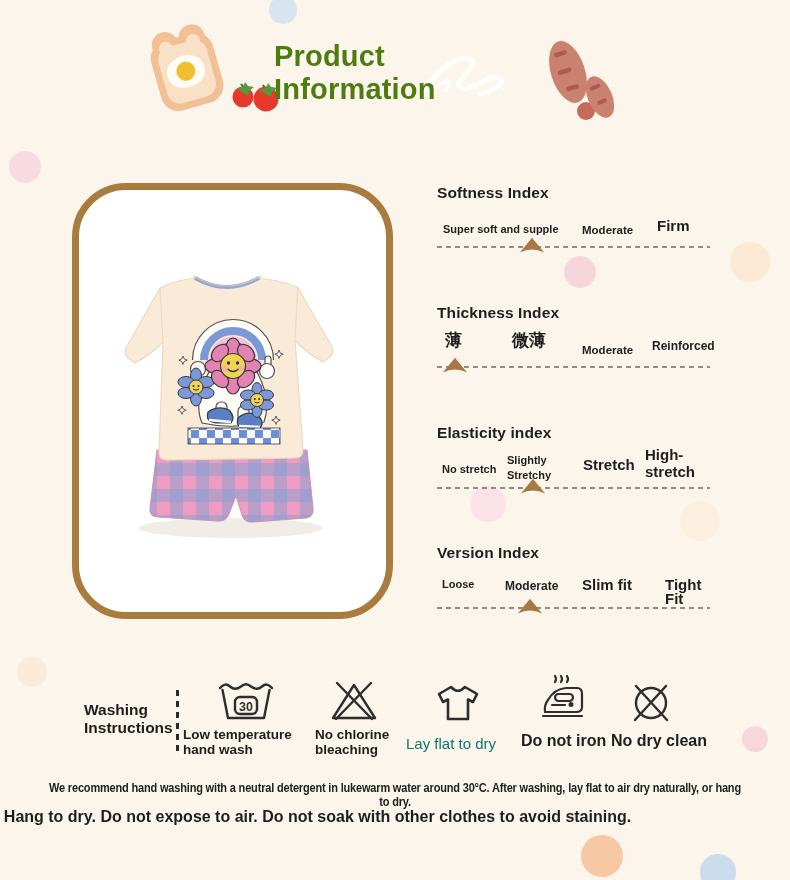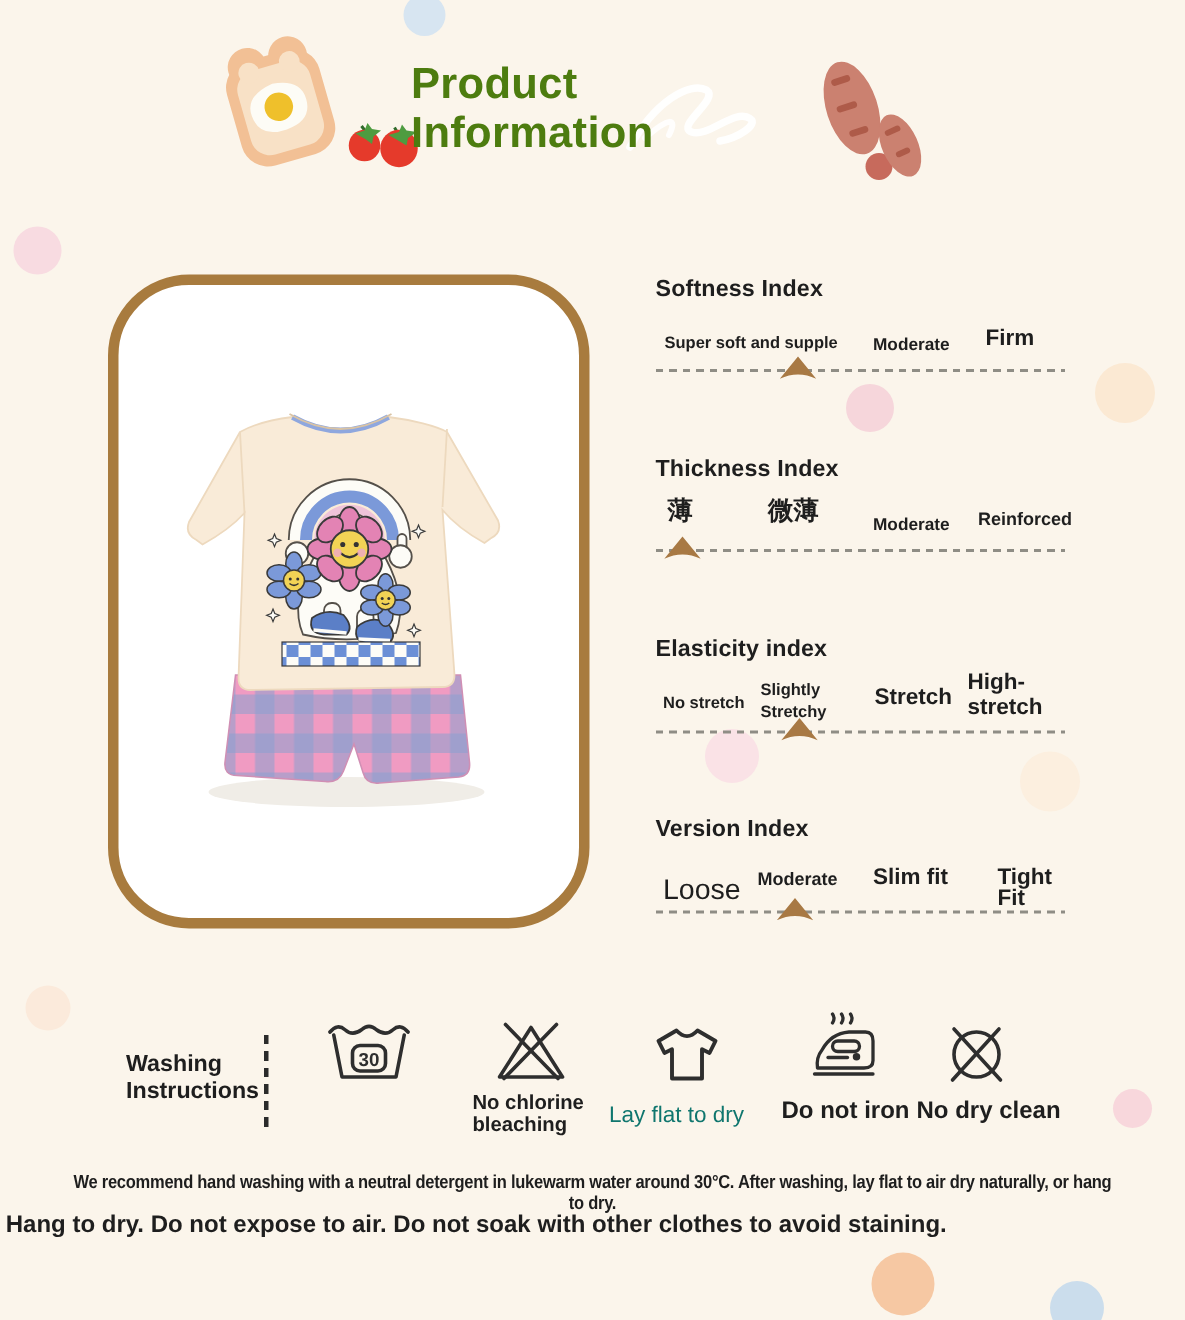--- a/index.html
+++ b/index.html
@@ -215,21 +215,21 @@
     <span class="lvl pre" style="left:208px;top:28px;font-size:15px;font-weight:bold;line-height:17px">High-
 stretch</span>
     <div class="dash" style="top:69px"></div>
     <svg class="arrow" style="left:83px;top:60px" viewBox="0 0 30 18">
       <path d="M15,0 L29,17 Q15,10.5 1,17 Z" fill="#A87944"></path>
       </svg>
   </div>
 
   <div class="sec" style="top:538px">
     <div class="sec-title">Version Index</div>
-    <span class="lvl" style="left:5px;top:49px;font-size:19px;font-weight:normal">Loose</span>
+    <span class="lvl" style="left:5px;top:39px;font-size:11px;font-weight:bold">Loose</span>
     <span class="lvl" style="left:68px;top:41px;font-size:12px;font-weight:600">Moderate</span>
     <span class="lvl" style="left:145px;top:40px;font-size:15px;font-weight:bold">Slim fit</span>
     <span class="lvl" style="left:228px;top:40px;font-size:15px;font-weight:bold">Tight Fit</span>
     <div class="dash" style="top:69px"></div>
     <svg class="arrow" style="left:80px;top:60px" viewBox="0 0 30 18">
       <path d="M15,0 L29,17 Q15,10.5 1,17 Z" fill="#A87944"></path>
       </svg>
   </div>
 
   <div class="abs pre" style="left:84px;top:701px;font-size:15.5px;font-weight:bold;line-height:18px">Washing
@@ -237,20 +237,22 @@
   <div class="vdash" style="left:176px;top:690px;height:64px"></div>
 
   <svg class="abs" style="left:218px;top:681px" width="56" height="40" viewBox="0 0 56 40">
     <g fill="none" stroke="#2E2E2E" stroke-width="2.4" stroke-linecap="round" stroke-linejoin="round">
       <path d="M2,7 Q7,1 12,5.5 Q17,10 23,5.5 Q28,1 33,5.5 Q39,10 44,5.5 Q49,1 54,7"></path>
       <path d="M4.5,9 L10,37 L46,37 L51.5,9"></path>
       <rect x="17" y="16" width="22" height="17" rx="5"></rect>
     </g>
     <text x="28" y="29.5" font-size="12.5" font-weight="bold" text-anchor="middle" fill="#2E2E2E">30</text>
   </svg>
+  <div class="witem-label pre" style="left:183px;top:727px">Low temperature
+hand wash</div>
 
   <svg class="abs" style="left:331px;top:681px" width="46" height="40" viewBox="0 0 46 40">
     <g fill="none" stroke="#2E2E2E" stroke-width="2.4" stroke-linecap="round" stroke-linejoin="round">
       <path d="M23,4 L44,37 L2,37 Z"></path>
       <path d="M6,2 L41,38 M40,2 L5,38"></path>
     </g>
   </svg>
   <div class="witem-label pre" style="left:315px;top:727px">No chlorine
 bleaching</div>
 

